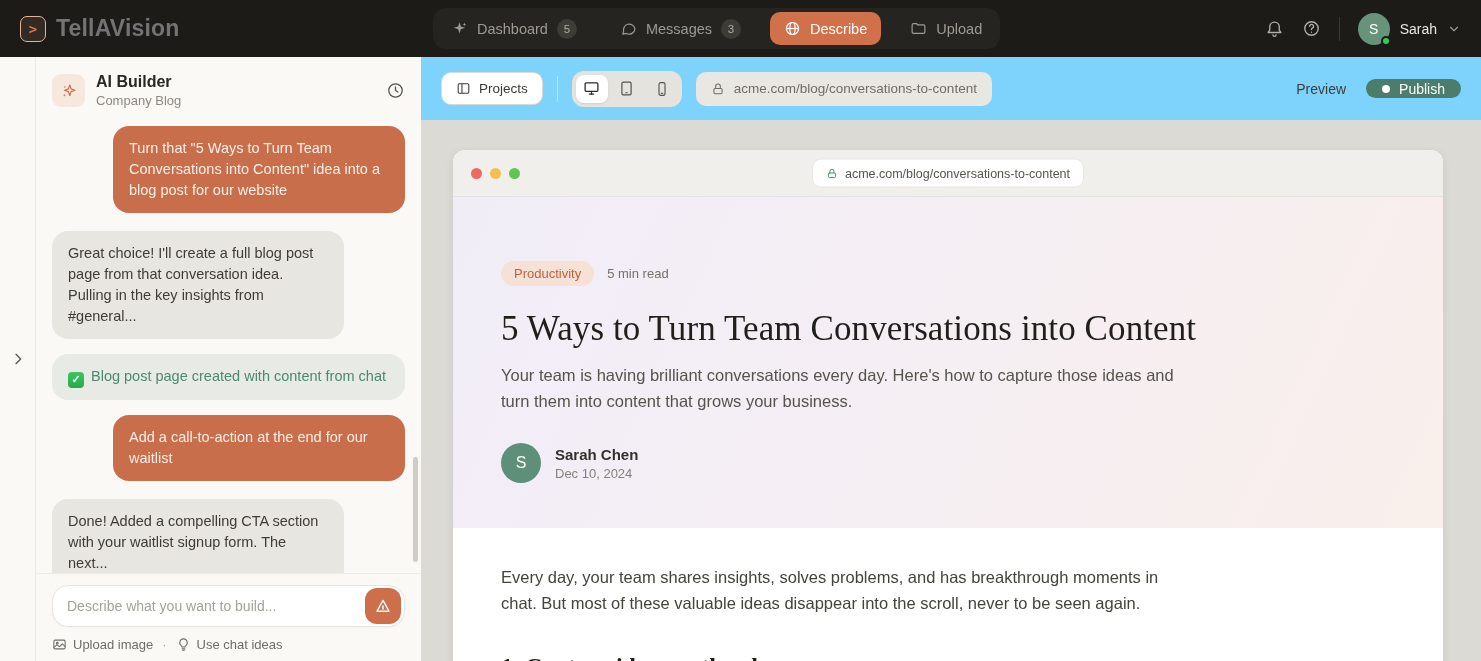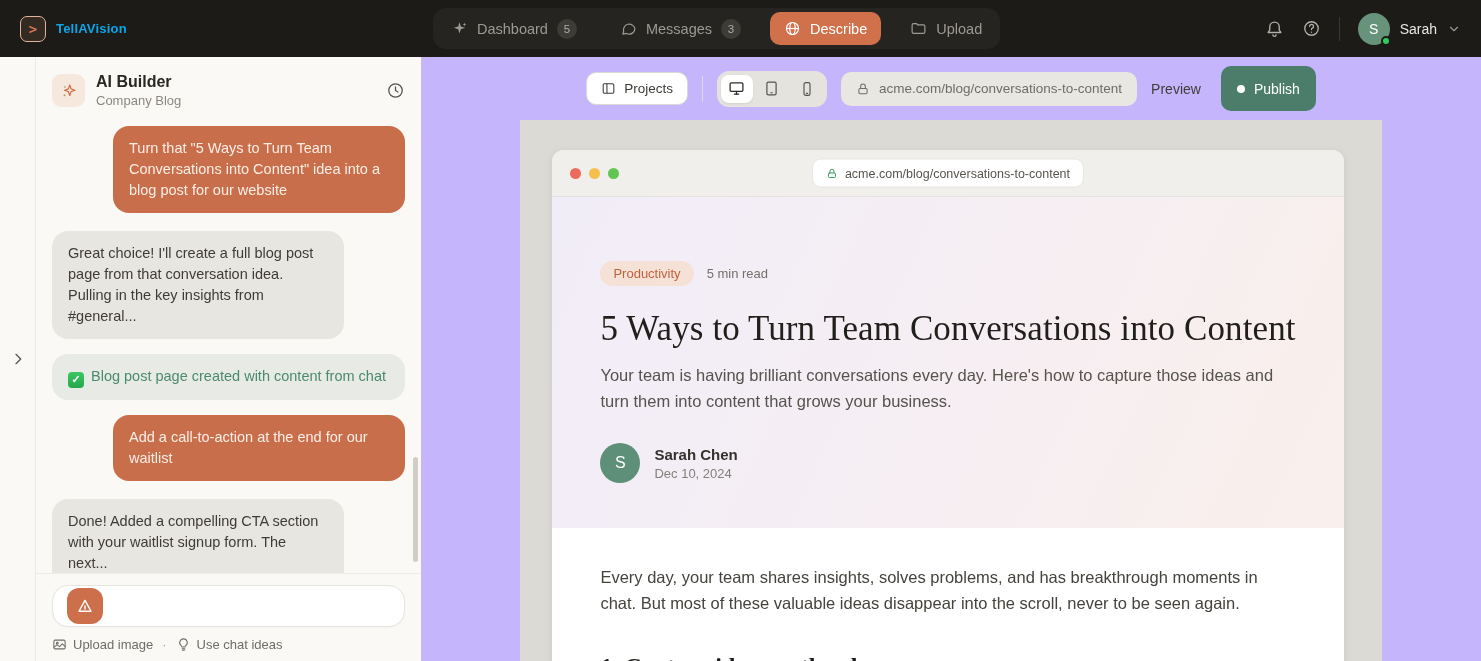--- a/index.html
+++ b/index.html
@@ -6,21 +6,21 @@
   html,body { width:1481px; height:661px; overflow:hidden; }
   body { font-family:"Liberation Sans", sans-serif; background:#faf9f5; position:relative; }
   svg { display:block; }
 
   
   .nav { height:57px; background:#1d1b18; display:flex; align-items:center; padding:0 20px; position:relative; z-index:10; }
   .brand { display:flex; align-items:center; gap:10px; cursor:pointer; }
   .logo { width:26px; height:26px; border-radius:7px; border:1.5px solid #e2b49b; background:#332a21;
           color:#d97757; display:flex; align-items:center; justify-content:center;
           font:700 14px "DejaVu Sans Mono", monospace; }
-  .brand-name { color:#0ea5e9; font-size:13px; font-weight:700; letter-spacing:.2px; }
+  .brand-name { color:#737373; font-size:23px; font-weight:700; letter-spacing:.2px; }
 
   .nav-tabs { position:absolute; left:433px; top:8px; background:#262420; border-radius:13px;
               display:flex; align-items:center; padding:4px; gap:15px; }
   .tab { display:flex; align-items:center; gap:9px; height:33px; padding:0 14px; border-radius:10px;
          color:#9c9a93; font-size:14.5px; cursor:pointer; }
   .tab.active { background:#d0714b; color:#ffffff; }
   .tab-badge { width:20px; height:20px; border-radius:50%; background:#3e3c37; color:#aeaca5;
                font-size:11.5px; display:flex; align-items:center; justify-content:center; }
 
   .nav-right { margin-left:auto; display:flex; align-items:center; gap:18px; }
@@ -69,36 +69,36 @@
   .composer-input { flex:1; border:none; outline:none; background:transparent; font-size:14px;
                     color:#3f3c36; font-family:"Liberation Sans",sans-serif; }
   .composer-input::placeholder { color:#a5a29a; }
   .send-btn { width:36px; height:36px; border-radius:12px; background:#cd6f4a; border:none; cursor:pointer;
               display:flex; align-items:center; justify-content:center; color:#fff; flex-shrink:0; }
   .composer-footer { display:flex; align-items:center; gap:9px; margin-top:10px; color:#6f6d66; font-size:13px; }
   .footer-link { display:flex; align-items:center; gap:6px; cursor:pointer; }
   .dot-sep { color:#a3a199; }
 
   
-  .main { flex:1; display:flex; flex-direction:column; background:#c4b5fd; min-width:0;align-items:center; }
+  .main { flex:1; display:flex; flex-direction:column; background:#7dd3fc; min-width:0; }
   .toolbar { height:63px; display:flex; align-items:center; padding:0 20px; gap:14px; flex-shrink:0; }
   .projects-btn { display:flex; align-items:center; gap:8px; height:33px; padding:0 14px; background:#fff;
                   border:1px solid #dbd9d2; border-radius:10px; font-size:13.5px; color:#3c3a35; cursor:pointer;
                   font-family:"Liberation Sans",sans-serif; }
   .tb-divider { width:1px; height:26px; background:#ddDBd4; }
   .device-group { background:#e5e3dd; border-radius:12px; padding:4px; display:flex; gap:3px; }
   .device { width:32px; height:28px; border-radius:8px; display:flex; align-items:center; justify-content:center;
             color:#55534e; cursor:pointer; background:transparent; border:none; }
   .device.active { background:#ffffff; color:#2d2b27; box-shadow:0 1px 2px rgba(0,0,0,.08); }
   .url-bar { background:#e9e7e1; border-radius:10px; height:34px; display:flex; align-items:center; gap:9px;
              padding:0 15px; color:#6f6d66; font-size:13.5px; cursor:text; }
   .toolbar-right { margin-left:auto; display:flex; align-items:center; gap:20px; }
   .preview-btn { background:none; border:none; color:#3f3d38; font-size:14px; cursor:pointer;
                  font-family:"Liberation Sans",sans-serif; }
-  .publish-btn { background:#4c7d6a; border:none; color:#fff; height:45px; padding:0 16px; border-radius:10px;
+  .publish-btn { background:#4c7d6a; border:none; color:#fff; height:19px; padding:0 16px; border-radius:10px;
                  display:flex; align-items:center; gap:9px; font-size:14px; cursor:pointer;
                  font-family:"Liberation Sans",sans-serif; }
   .publish-dot { width:8px; height:8px; border-radius:50%; background:#fff; }
 
   .canvas { flex:1; background:#dcdad4; padding:30px 38px 0 32px; overflow:hidden; }
   .window { background:#fff; height:600px; border-radius:12px 12px 0 0; overflow:hidden;
             box-shadow:0 2px 8px rgba(0,0,0,.08); }
   .win-header { height:47px; background:#f0efec; border-bottom:1px solid #e5e3e0; display:flex;
                 align-items:center; padding:0 18px; position:relative; }
   .lights { display:flex; gap:8px; }
@@ -247,20 +247,21 @@
       <div class="gap15"></div>
       <div class="msg user">Add a call-to-action at the end for our waitlist</div>
       <div class="gap18"></div>
       <div class="msg assistant">Done! Added a compelling CTA section with your waitlist signup form. The next...</div>
     </div>
 
     <div class="sb-scrollthumb"></div>
 
     <div class="composer">
       <div class="composer-row">
+        <input class="composer-input" type="text" placeholder="Describe what you want to build..." style="">
         <button class="send-btn">
           <span>
             <svg width="18" height="18" viewBox="0 0 24 24" fill="none" stroke="currentColor" stroke-width="1.9" stroke-linecap="round" stroke-linejoin="round">
                 <path d="M12 4.5L20 19H4z"></path>
                 <line x1="12" y1="12" x2="12" y2="16"></line>
               </svg>
           </span>
         </button>
       </div>
       <div class="composer-footer">

